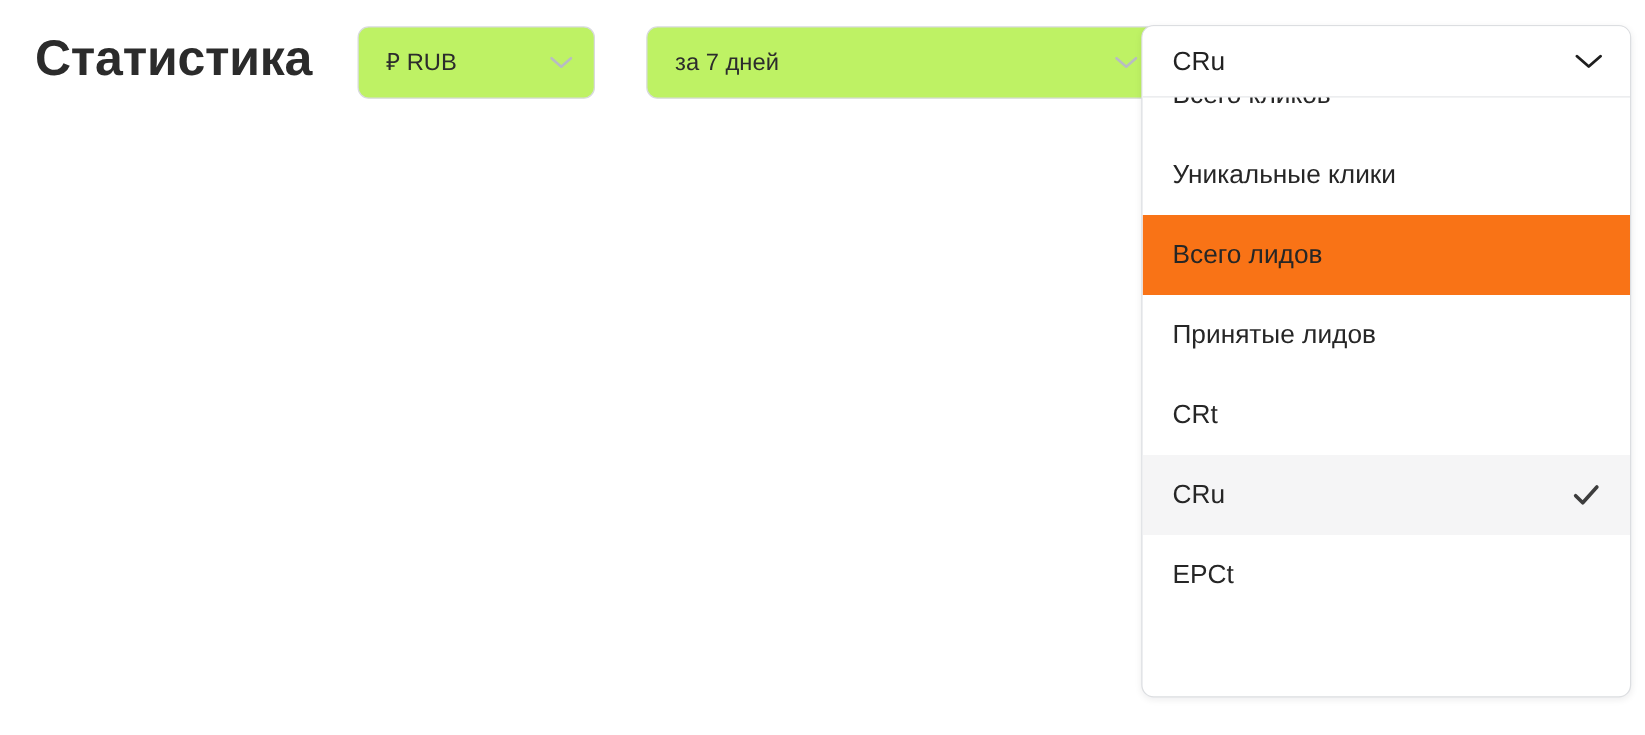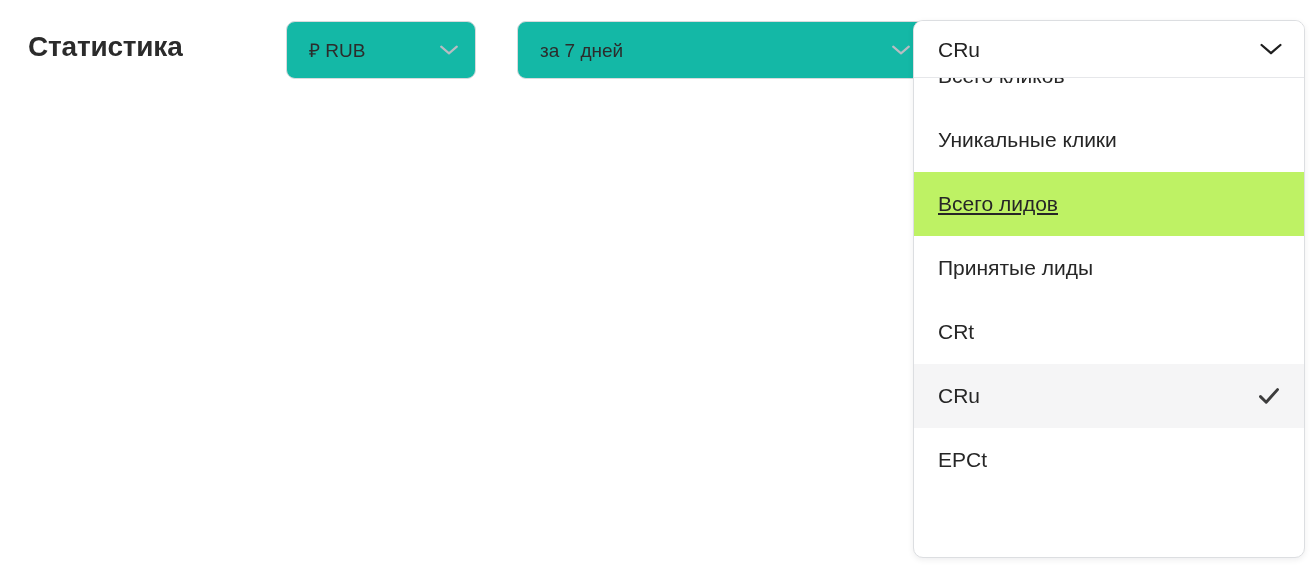--- a/index.html
+++ b/index.html
@@ -22,31 +22,31 @@
     position: absolute;
     left: 0; top: 0;
     width: 1316px;
     height: 100px;
   }
 
   #page-title {
     position: absolute;
     left: 28px;
     top: 27px;
-    font-size: 28px;
+    font-size: 40px;
     font-weight: 700;
     color: #2b2b2b;
     letter-spacing: -0.2px;
     line-height: 40px;
     white-space: nowrap;
   }
 
   .pill {
     position: absolute;
-    background: #14b8a6;
+    background: #bef264;
     border: 1px solid #d8dadd;
     border-radius: 9px;
     display: flex;
     align-items: center;
     justify-content: space-between;
     padding: 0 17px 0 22px;
     cursor: pointer;
   }
   .pill .pill-label {
     font-size: 19px;
@@ -126,21 +126,21 @@
     display: flex;
     align-items: center;
     justify-content: space-between;
     padding: 0 24px 0 24px;
     font-size: 21px;
     color: #262626;
     cursor: pointer;
     background: transparent;
     white-space: nowrap;
   }
-  .opt.hovered { background: #bef264; text-decoration: underline; }
+  .opt.hovered { background: #f97316; }
   .opt.selected { background: #f5f5f6; }
 
   .check {
     width: 22px;
     height: 22px;
     flex: none;
     display: none;
   }
   .opt.selected .check { display: block; }
 </style>
@@ -181,21 +181,21 @@
         <div class="opt">
           <span>Всего кликов</span>
         </div>
         <div class="opt">
           <span>Уникальные клики</span>
         </div>
         <div class="opt hovered">
           <span>Всего лидов</span>
         </div>
         <div class="opt">
-          <span>Принятые лиды</span>
+          <span>Принятые лидов</span>
         </div>
         <div class="opt">
           <span>CRt</span>
         </div>
         <div class="opt selected">
           <span>CRu</span>
           <svg class="check" viewBox="0 0 22 22">
             <path d="M2.5 11.6 L8.2 17.2 L19.5 4.6" fill="none" stroke="#3d3d3d" stroke-width="2.9" stroke-linecap="round" stroke-linejoin="round"></path>
           </svg>
         </div>

